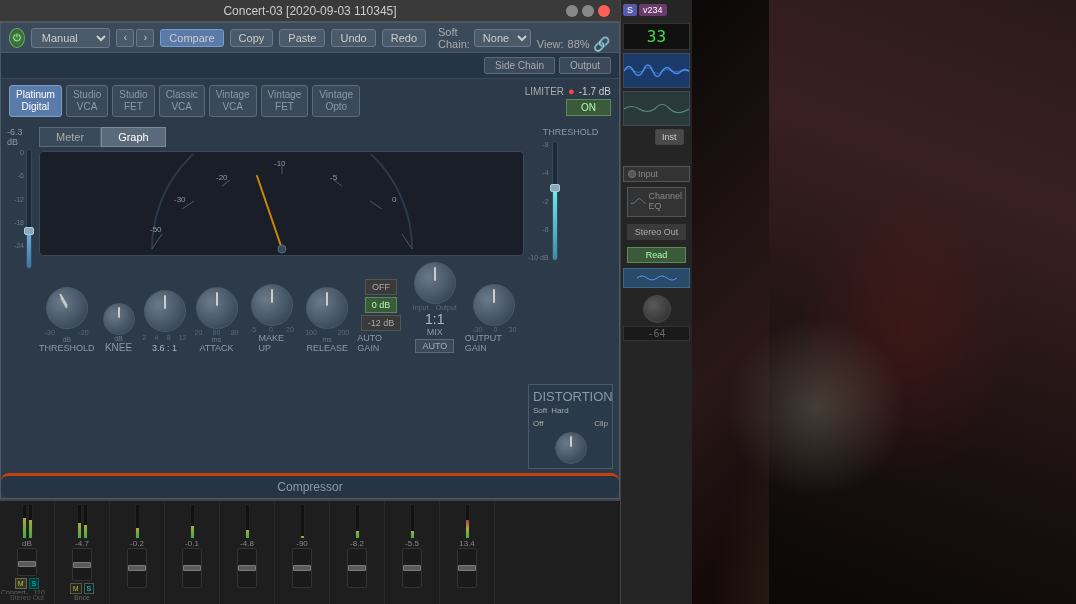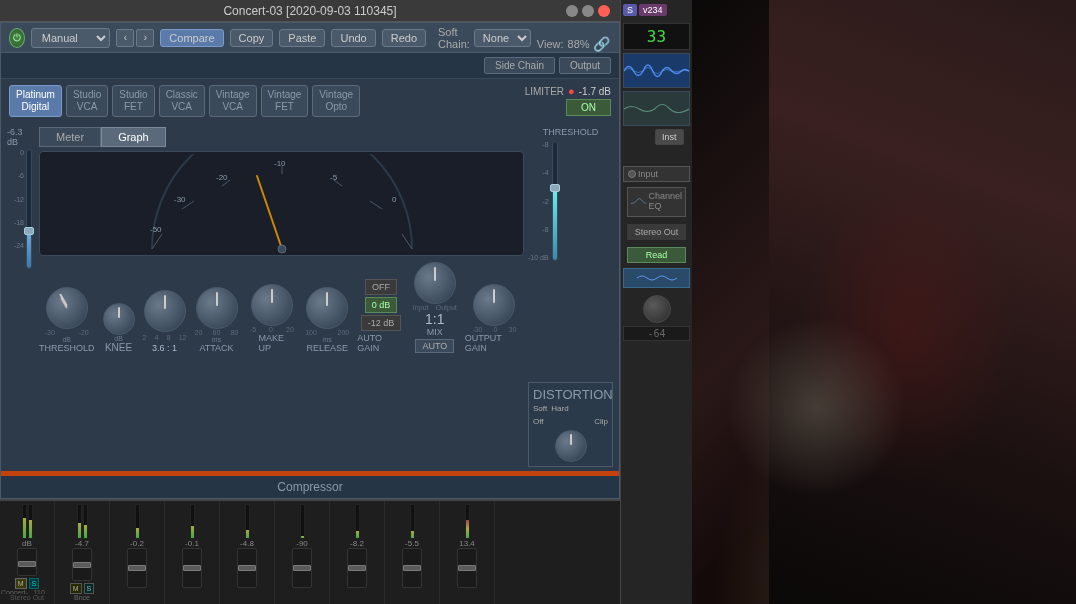--- a/index.html
+++ b/index.html
@@ -280,21 +280,22 @@
       overflow: hidden;
     }
 
     
     .comp-bottom-label {
       text-align: center;
       color: #8a9aaa;
       font-size: 12px;
       padding: 4px;
       background: #253545;
-      border-top: 5px solid #c2410c;
+      border-top: 3px solid #c2410c;
+      border-radius: 8px;
     }
 
     
     .fader-track-v {
       width: 6px;
       height: 120px;
       background: #1a2a3a;
       border: 1px solid #3a4a5a;
       border-radius: 3px;
       position: relative;

